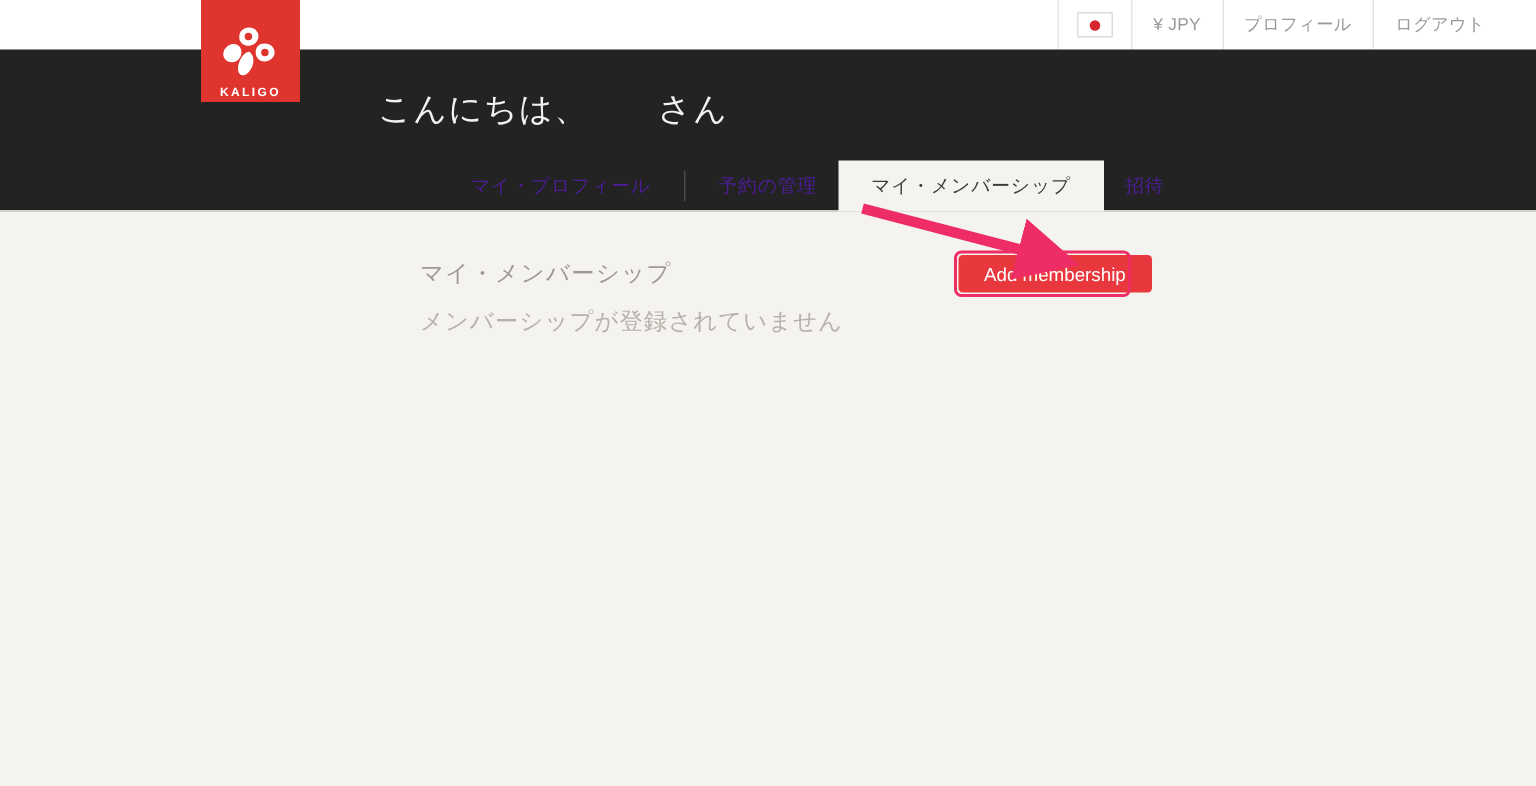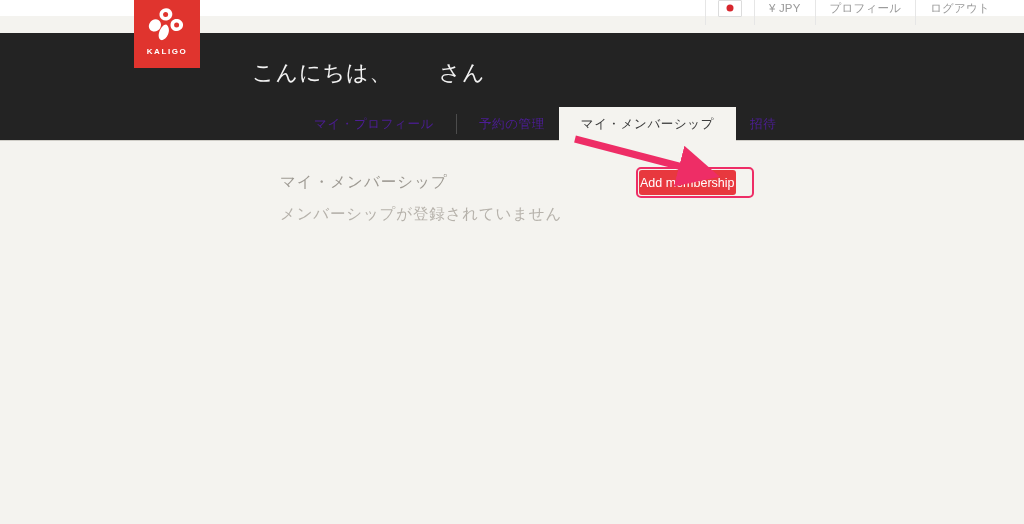--- a/index.html
+++ b/index.html
@@ -13,21 +13,21 @@
     font-family: "Liberation Sans", "DejaVu Sans", sans-serif;
     overflow: hidden;
     position: relative;
   }
 
   
   .topbar {
     position: absolute;
     top: 0; left: 0;
     width: 1024px;
-    height: 16px;
+    height: 33px;
     background: #ffffff;
     display: flex;
     align-items: center;
     justify-content: flex-end;
     box-sizing: border-box;
   }
   .topbar-items {
     display: flex;
     align-items: center;
     height: 33px;
@@ -85,21 +85,21 @@
     top: 0;
     width: 66px;
     height: 68px;
     background: #e0342e;
     z-index: 5;
     display: flex;
     flex-direction: column;
     align-items: center;
     justify-content: flex-start;
     box-sizing: border-box;
-    padding-top: 7px;
+    padding-top: 17px;
   }
   .logo-mark { width: 42px; height: 38px; display: block; }
   .logo-text {
     font-size: 8px;
     color: #ffffff;
     letter-spacing: 1.6px;
     font-weight: bold;
     margin-top: 2px;
     font-family: "Liberation Sans", "DejaVu Sans", sans-serif;
   }
@@ -168,21 +168,21 @@
     top: 63px;
     font-size: 15.5px;
     color: #b6b2ab;
     letter-spacing: .8px;
   }
   .add-btn {
     position: absolute;
     left: 639px;
     top: 29px;
     height: 25px;
-    padding: 0 1px;
+    padding: 0 17px;
     background: #e8383e;
     color: #ffffff;
     font-size: 12.5px;
     border: none;
     border-radius: 3px;
     display: flex;
     align-items: center;
     justify-content: center;
     cursor: pointer;
     font-family: "Liberation Sans", "DejaVu Sans", sans-serif;

